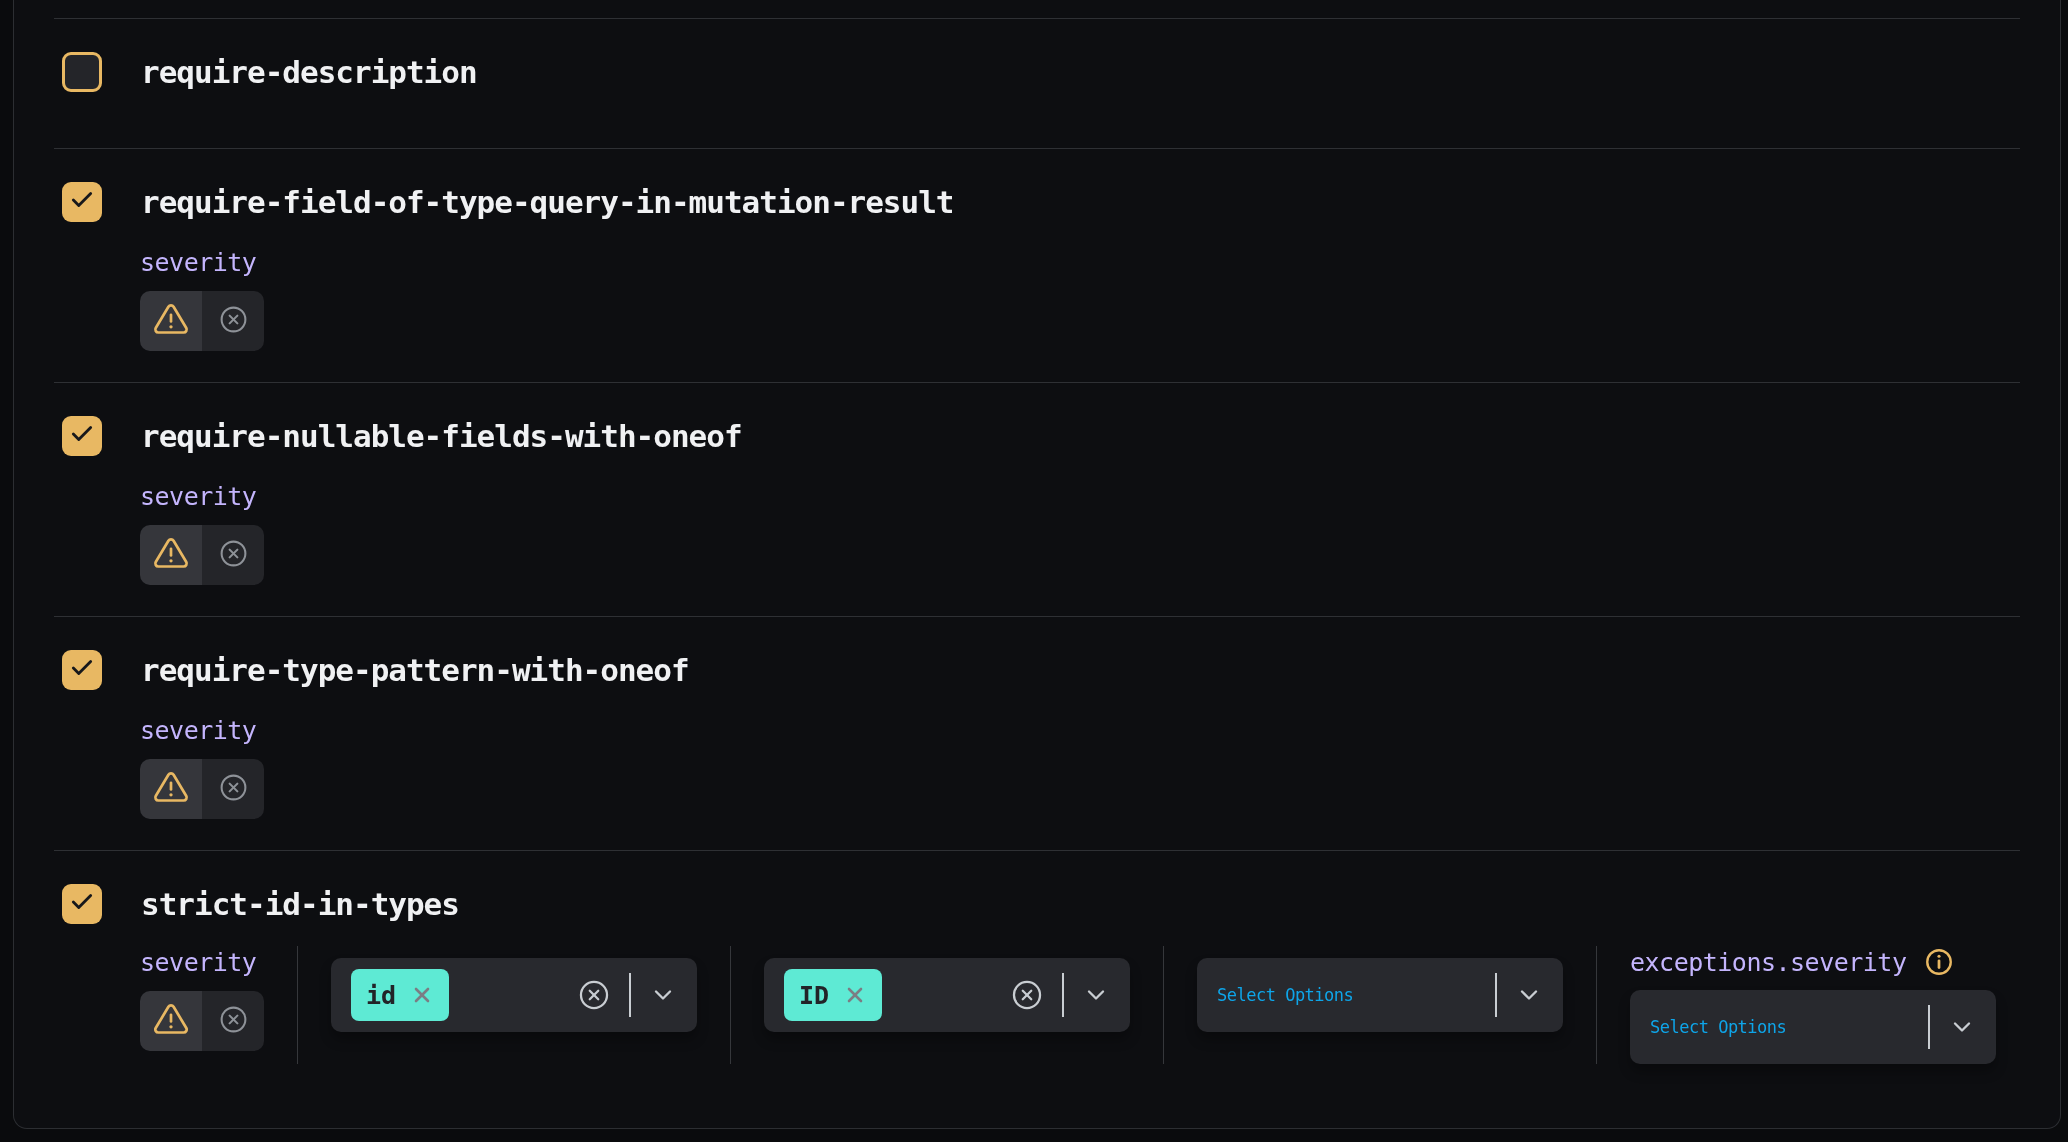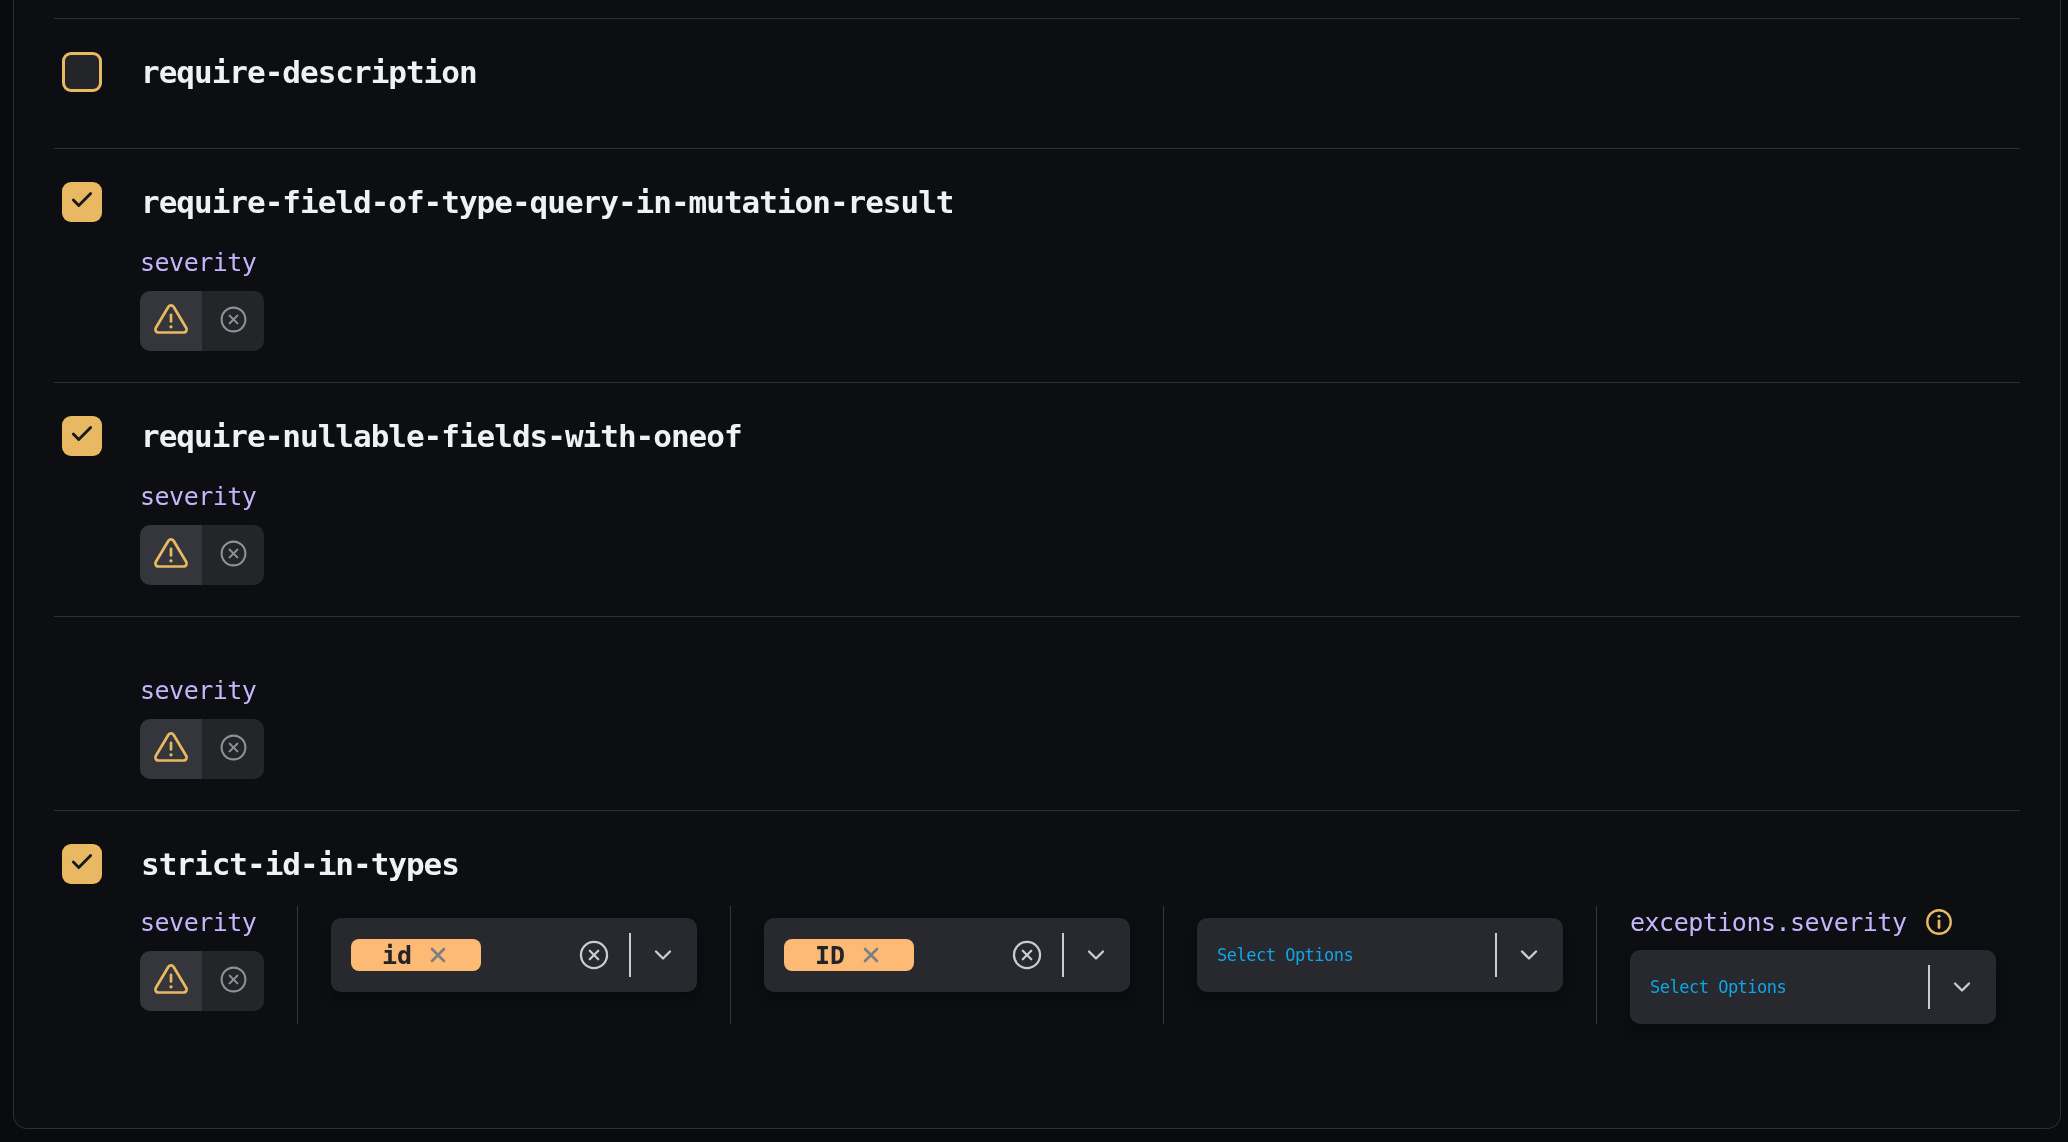--- a/index.html
+++ b/index.html
@@ -80,22 +80,22 @@
   .multiselect {
     margin-top: 12px;
     width: 366px; height: 74px;
     background: #28292e; border-radius: 10px;
     display: flex; align-items: center;
     padding: 0 20px;
     box-shadow: 0 8px 12px rgba(0,0,0,0.28);
     cursor: pointer;
   }
   .chip {
-    height: 32px; padding: 0 31px;
-    background: #fdba74; border-radius: 8px;
+    height: 52px; padding: 0 15px;
+    background: #5eead4; border-radius: 8px;
     display: flex; align-items: center; gap: 14px;
     color: #222428; font-size: 25px; font-weight: bold;
   }
   .chip .chip-x { width: 24px; height: 24px; color: #7b7e84; display: inline-flex; cursor: pointer; }
   .chip .chip-x svg { width: 24px; height: 24px; }
   .ms-spacer { flex: 1 1 auto; }
   .clear-btn { width: 34px; height: 34px; color: #c9cdd2; display: inline-flex; cursor: pointer; flex: 0 0 auto; }
   .clear-btn svg { width: 34px; height: 34px; }
   .vsep { width: 2px; height: 44px; background: #c9cdd2; margin: 0 18px; flex: 0 0 auto; }
   .chevron { width: 28px; height: 28px; color: #c9cdd2; display: inline-flex; flex: 0 0 auto; }
@@ -198,20 +198,28 @@
                 <use href="#i-circle-x"></use>
               </svg></span>
         </div>
       </div>
     </div>
   </div>
 
   <div class="divider"></div>
 
   <div class="rule-row">
+    <div class="rule-head">
+      <div class="checkbox checked">
+        <span><svg viewBox="0 0 24 24" width="26" height="26">
+              <use href="#i-check"></use>
+            </svg></span>
+      </div>
+      <div class="rule-name">require-type-pattern-with-oneof</div>
+    </div>
     <div class="rule-config">
       <div class="field-label">severity</div>
       <div class="severity-control">
         <div class="seg warn">
           <span><svg viewBox="0 0 24 24">
                 <use href="#i-warn"></use>
               </svg></span>
         </div>
         <div class="seg off">
           <span><svg viewBox="0 0 24 24">

